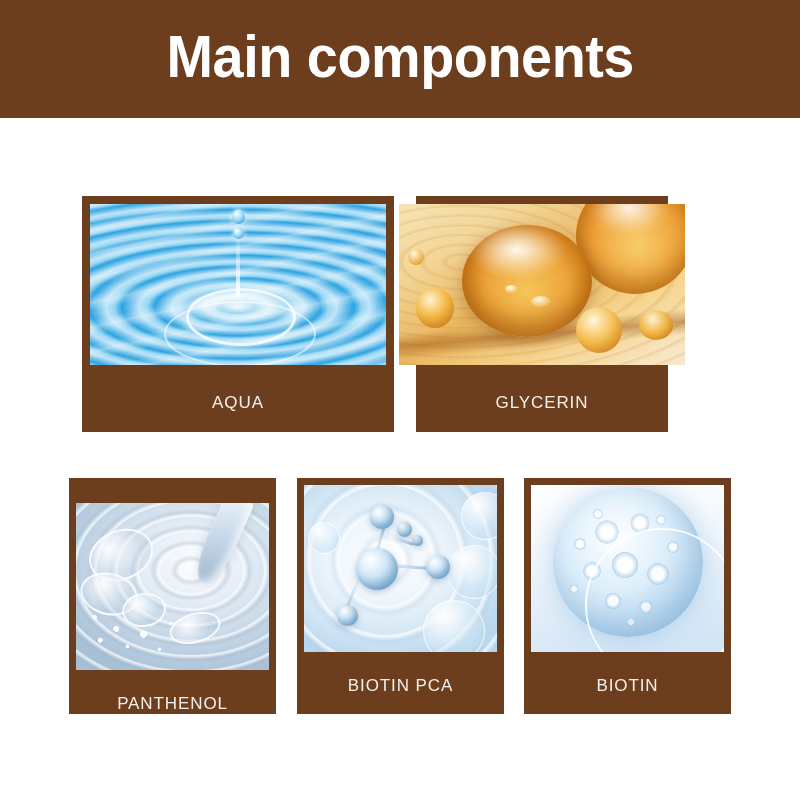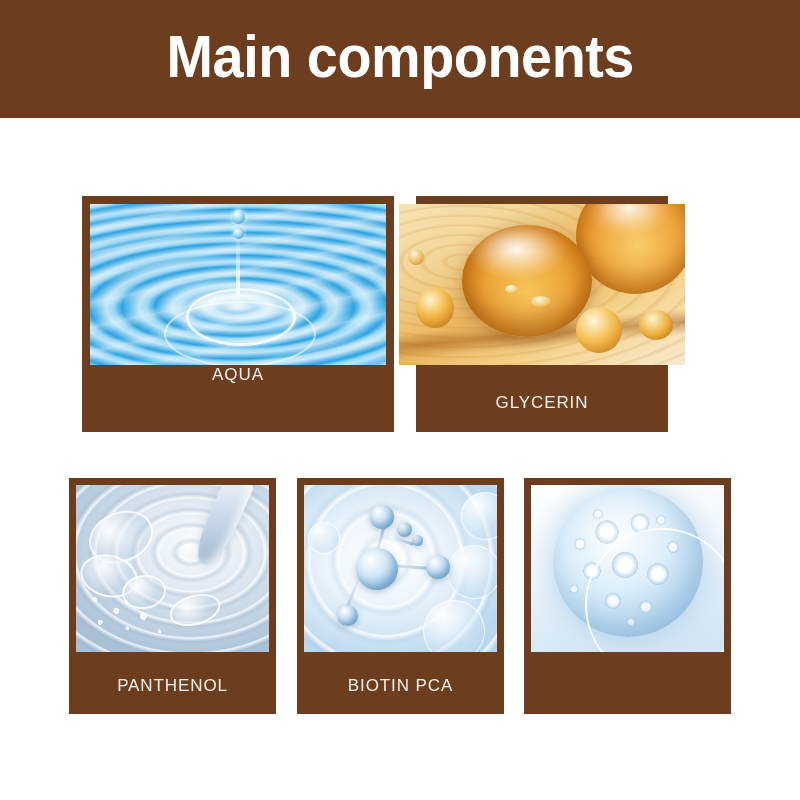--- a/index.html
+++ b/index.html
@@ -66,41 +66,41 @@
     width: 100%;
   }
 
   
   .card-aqua {
     left: 82px;  top: 196px;
     width: 312px; height: 236px;
     padding: 8px 8px 0 8px;
   }
   .card-aqua .card-photo { width: 296px; height: 161px; }
-  .card-aqua .card-label { }
+  .card-aqua .card-label { margin-top: 28px; }
 
   .card-glycerin {
     left: 416px; top: 196px;
     width: 252px; height: 236px;
     padding: 8px 8px 0 8px;
   }
   .card-glycerin .card-photo { width: 286px; height: 161px; }
   .card-glycerin .card-label { margin-top: 28px; }
 
   
   .card-row2 {
     top: 478px;
     width: 207px;
     height: 236px;
     padding: 7px 7px 0 7px;
   }
   .card-row2 .card-photo { width: 193px; height: 167px; }
   .card-row2 .card-label { margin-top: 24px; }
 
-  .card-panthenol { left: 69px; }
+  .card-panthenol { left: 69px; justify-content: flex-end; }
   .card-sodiumpca { left: 297px; }
   .card-biotin    { left: 524px; }
 
   
 
   
   .art-aqua {
     background:
       radial-gradient(ellipse 60% 34% at 50% 62%, rgba(255,255,255,0.85) 0%, rgba(255,255,255,0.0) 46%),
       repeating-radial-gradient(ellipse 72% 46% at 50% 64%,
@@ -422,13 +422,14 @@
   <div class="card-label">BIOTIN PCA</div>
 </div>
 
 <div class="card card-row2 card-biotin">
   <div class="card-photo art-biotin">
     <div class="glow"></div>
     <div class="stream"></div>
     <div class="sphere"></div>
     <div class="arc"></div>
   </div>
+  <div class="card-label">BIOTIN</div>
 </div>
 
 </body></html>

